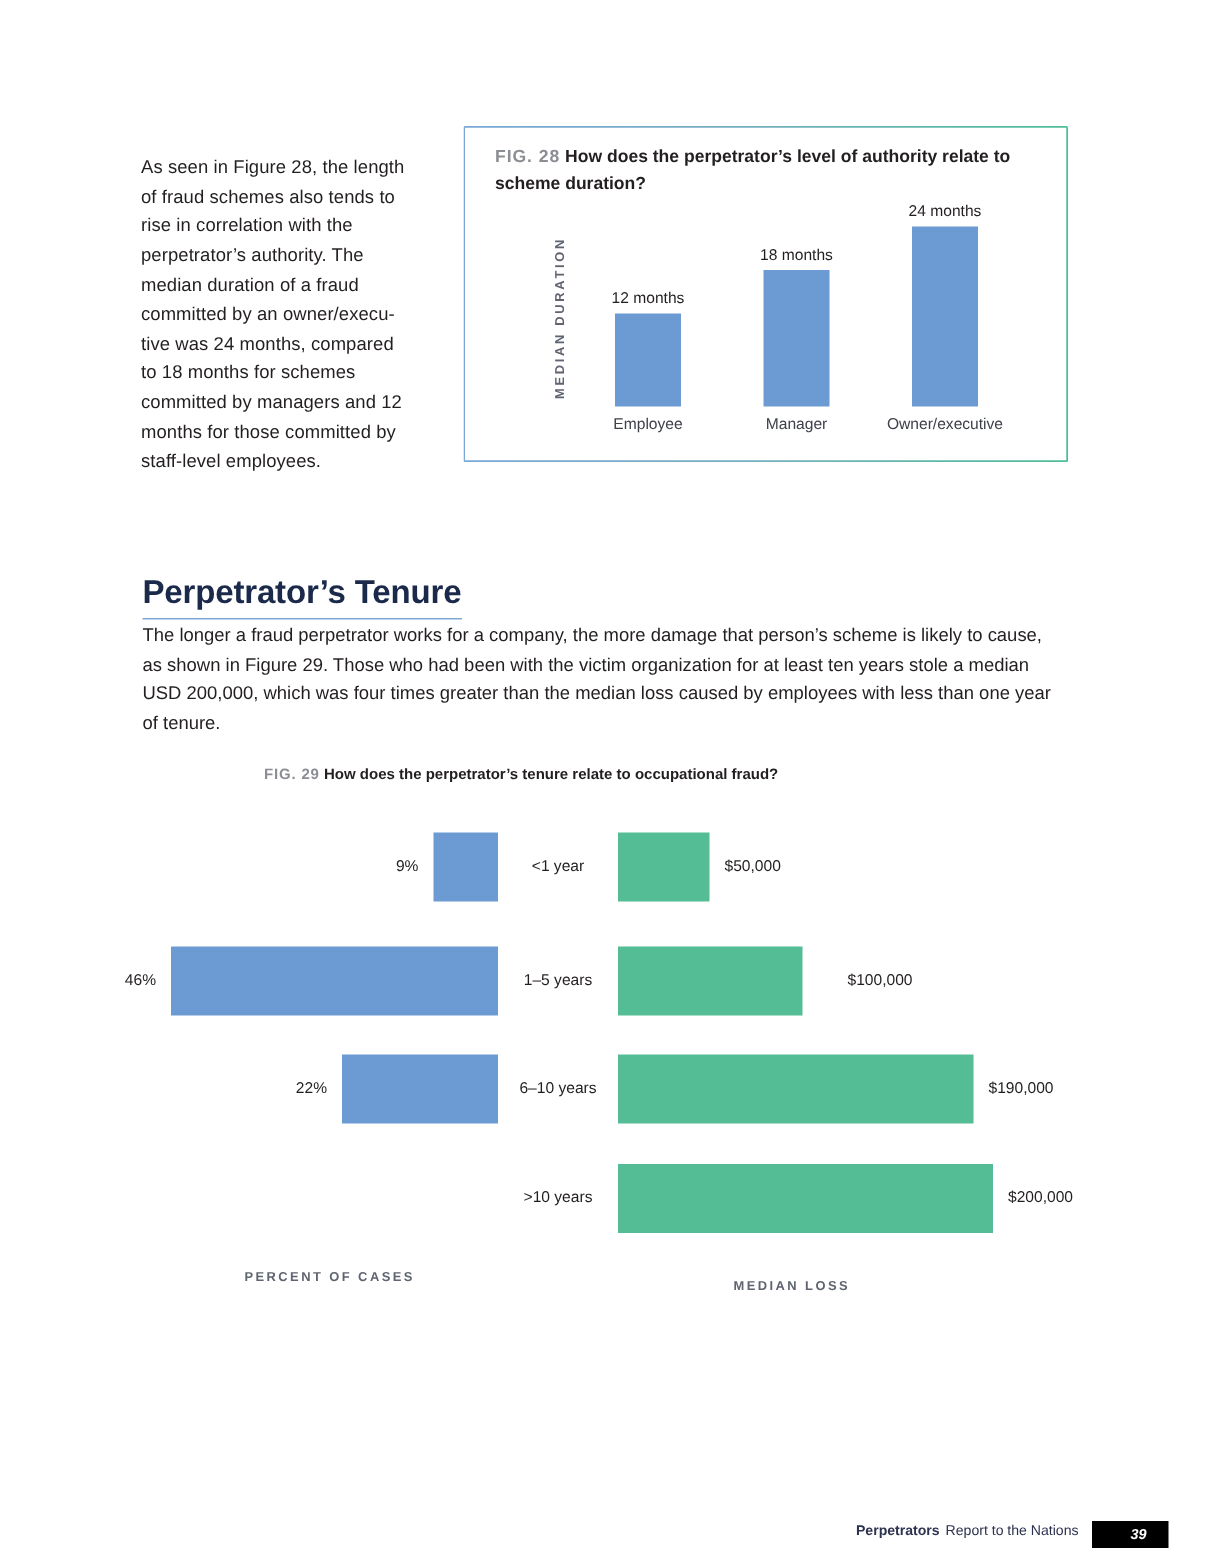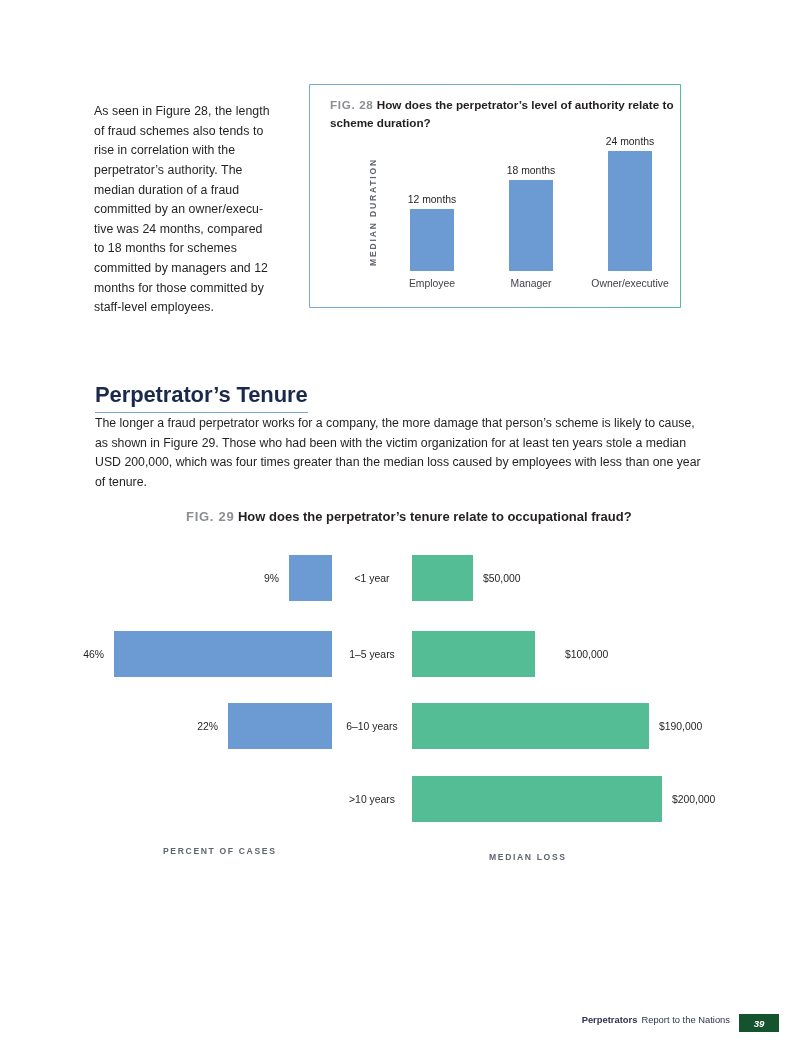--- a/index.html
+++ b/index.html
@@ -32,21 +32,21 @@
     line-height: 19.6px;
     color: #231f20;
     letter-spacing: 0.005em;
   }
 
   
   #fig28-box {
     position: absolute;
     left: 309px;
     top: 84px;
-    width: 372px;
+    width: 403px;
     height: 224px;
     box-sizing: border-box;
     background: #ffffff;
     border: 1.4px solid transparent;
     border-radius: 1px;
     background-image:
        linear-gradient(#fff, #fff),
        linear-gradient(90deg, #7aa7d8 0%, #74aec0 45%, #4fbd99 100%);
     background-origin: border-box;
     background-clip: padding-box, border-box;
@@ -142,23 +142,23 @@
     top: 402px;
     width: 616px;
     font-size: 12.3px;
     line-height: 19.6px;
     color: #231f20;
   }
 
   
   #fig29-caption {
     position: absolute;
-    left: 186px;
+    left: 176px;
     top: 509px;
-    font-size: 13px;
+    font-size: 10px;
     line-height: 16px;
   }
 
   #fig29-plot {
     position: absolute;
     left: 0;
     top: 548px;
     width: 804px;
     height: 320px;
   }
@@ -258,28 +258,29 @@
     color: #2d3250;
     padding-right: 9px;
     white-space: nowrap;
   }
   #footer-section {
     font-weight: bold;
     margin-right: 4px;
   }
   #footer-pagebox {
     width: 40px;
-    background: #14532d;
+    background: #000000;
     color: #ffffff;
     font-size: 9.6px;
     font-weight: bold;
     font-style: italic;
     display: flex;
     align-items: center;
     justify-content: center;
+    padding-left: 11px;
   }
 </style>
 </head>
 <body>
 
 <div id="top-section">
 
   <p id="intro-paragraph">As seen in Figure 28, the length of fraud schemes also tends to rise in correlation with the perpetrator’s authority. The median duration of a fraud committed by an owner/execu­tive was 24 months, compared to 18 months for schemes committed by managers and 12 months for those committed by staff-level employees.</p>
 
   <div id="fig28-box">

